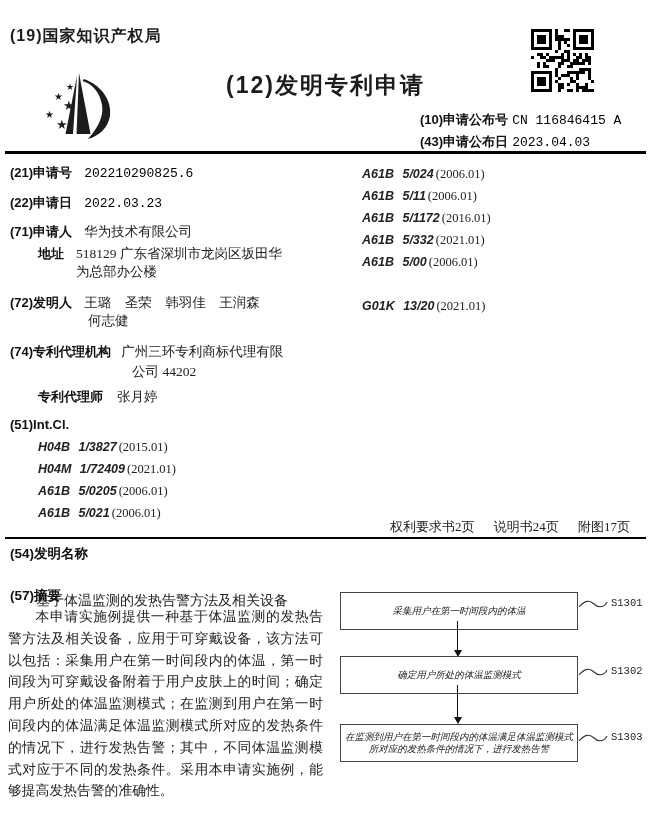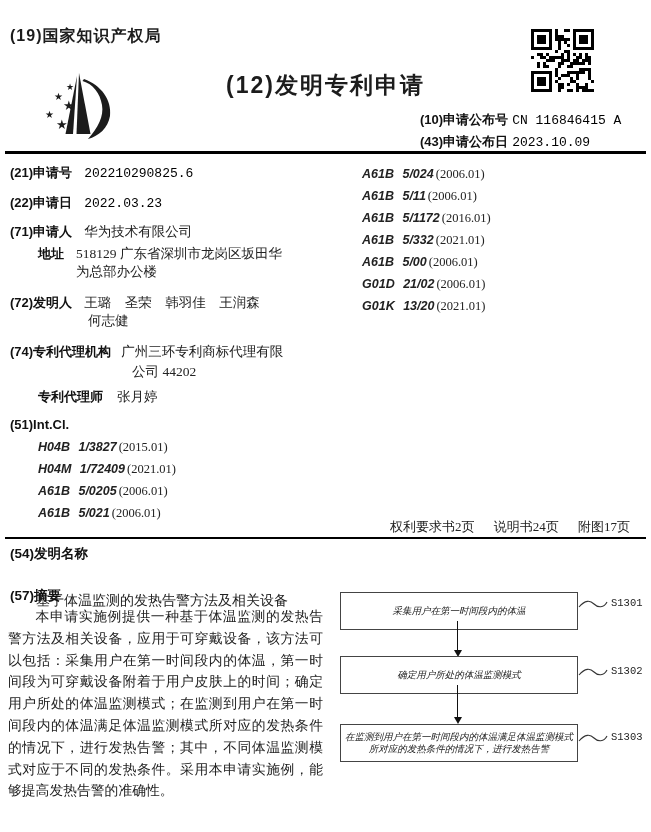--- a/index.html
+++ b/index.html
@@ -181,21 +181,21 @@
         <rect x="2" y="16" width="3" height="3" fill="#000"></rect>
       </svg>
   </div>
 
   <div class="abs pubrow" style="left:420px;top:110px">
     <span class="lbl">(10)申请公布号</span>
     <span class="mono">CN 116846415 A</span>
   </div>
   <div class="abs pubrow" style="left:420px;top:132px">
     <span class="lbl">(43)申请公布日</span>
-    <span class="mono">2023.10.09</span>
+    <span class="mono">2023.04.03</span>
   </div>
 
   <div class="rule" style="top:151px;height:2.5px"></div>
 
   <div class="abs" style="left:10px;top:163px">
     <span class="lbl">(21)申请号</span>
     <span class="mono" style="margin-left:8px">202210290825.6</span>
   </div>
   <div class="abs" style="left:10px;top:193px">
     <span class="lbl">(22)申请日</span>
@@ -250,23 +250,20 @@
     <span class="code">A61B 5/11</span><span class="year">(2006.01)</span>
   </div>
   <div class="abs" style="left:362px;top:208px">
     <span class="code">A61B 5/1172</span><span class="year">(2016.01)</span>
   </div>
   <div class="abs" style="left:362px;top:230px">
     <span class="code">A61B 5/332</span><span class="year">(2021.01)</span>
   </div>
   <div class="abs" style="left:362px;top:252px">
     <span class="code">A61B 5/00</span><span class="year">(2006.01)</span>
-  </div>
-  <div class="abs" style="left:362px;top:274px">
-    <span class="code">G01D 21/02</span><span class="year">(2006.01)</span>
   </div>
   <div class="abs" style="left:362px;top:296px">
     <span class="code">G01K 13/20</span><span class="year">(2021.01)</span>
   </div>
 
   <div class="abs pages" style="right:21px;top:518px">
     <span>权利要求书2页</span>
     <span>说明书24页</span>
     <span>附图17页</span>
   </div>

